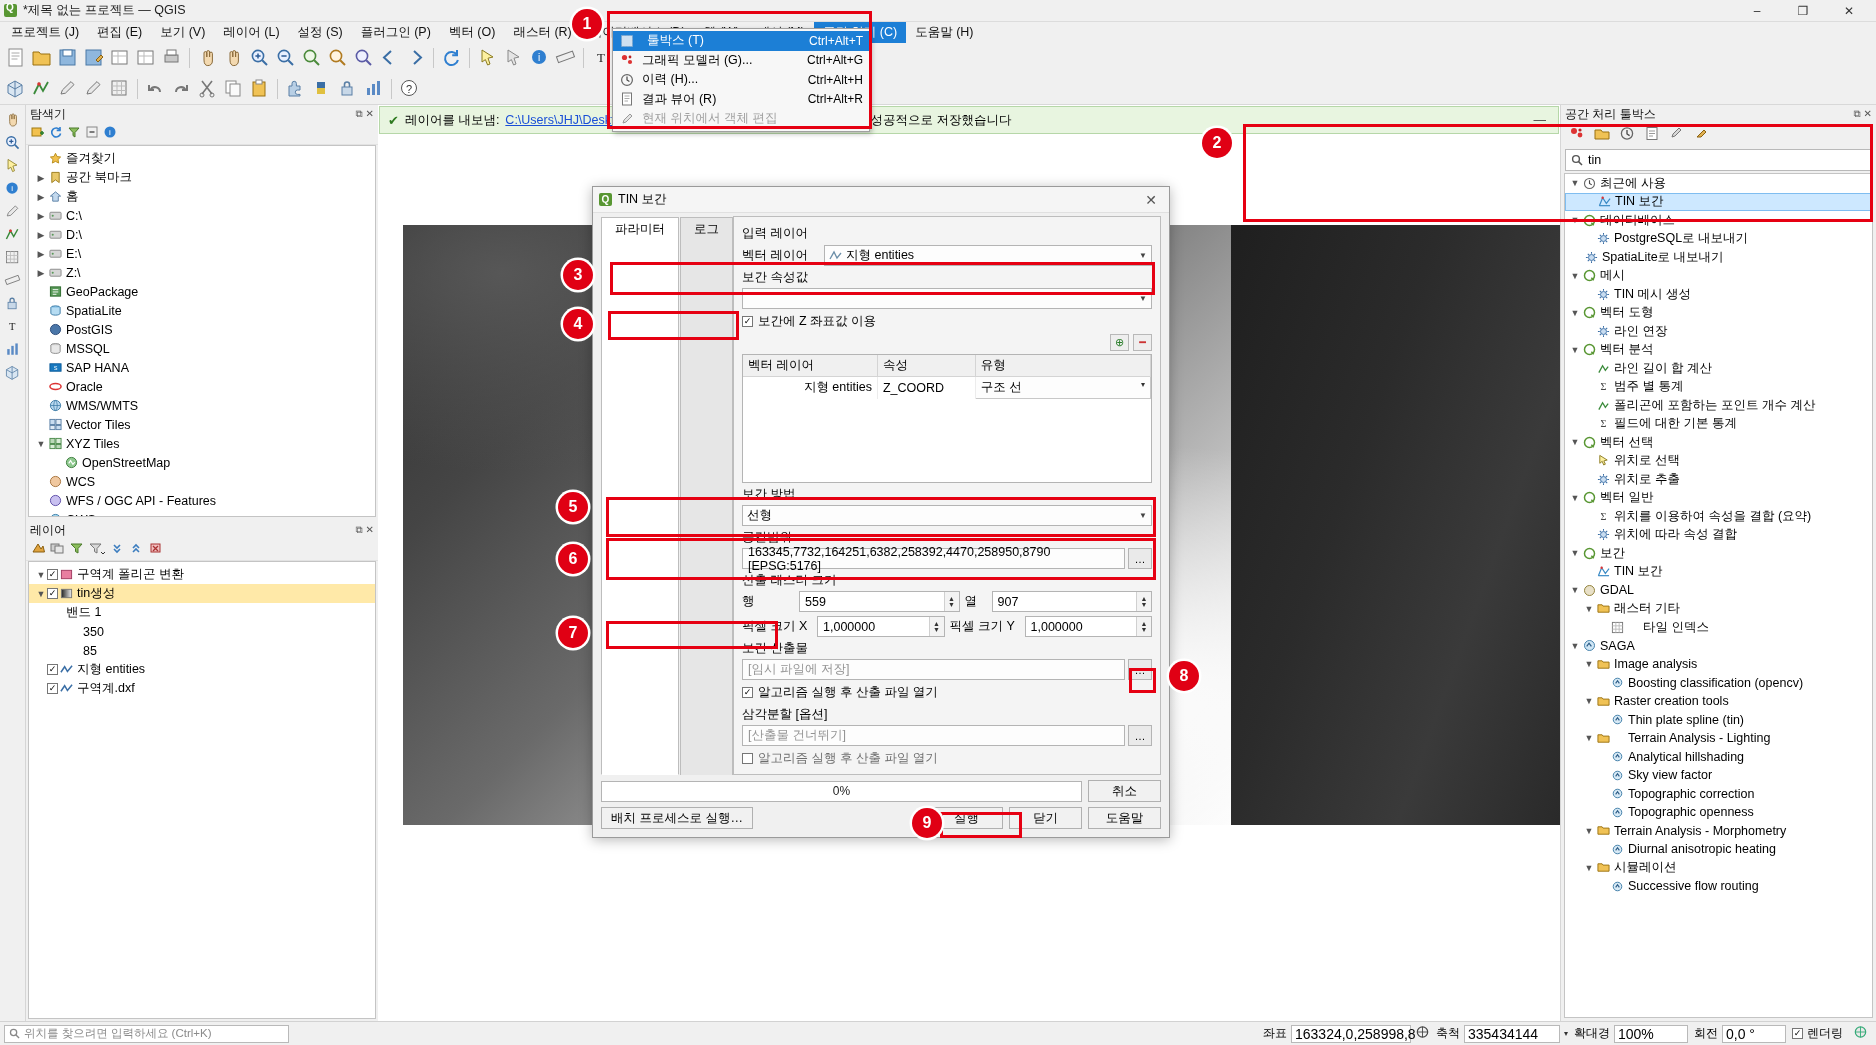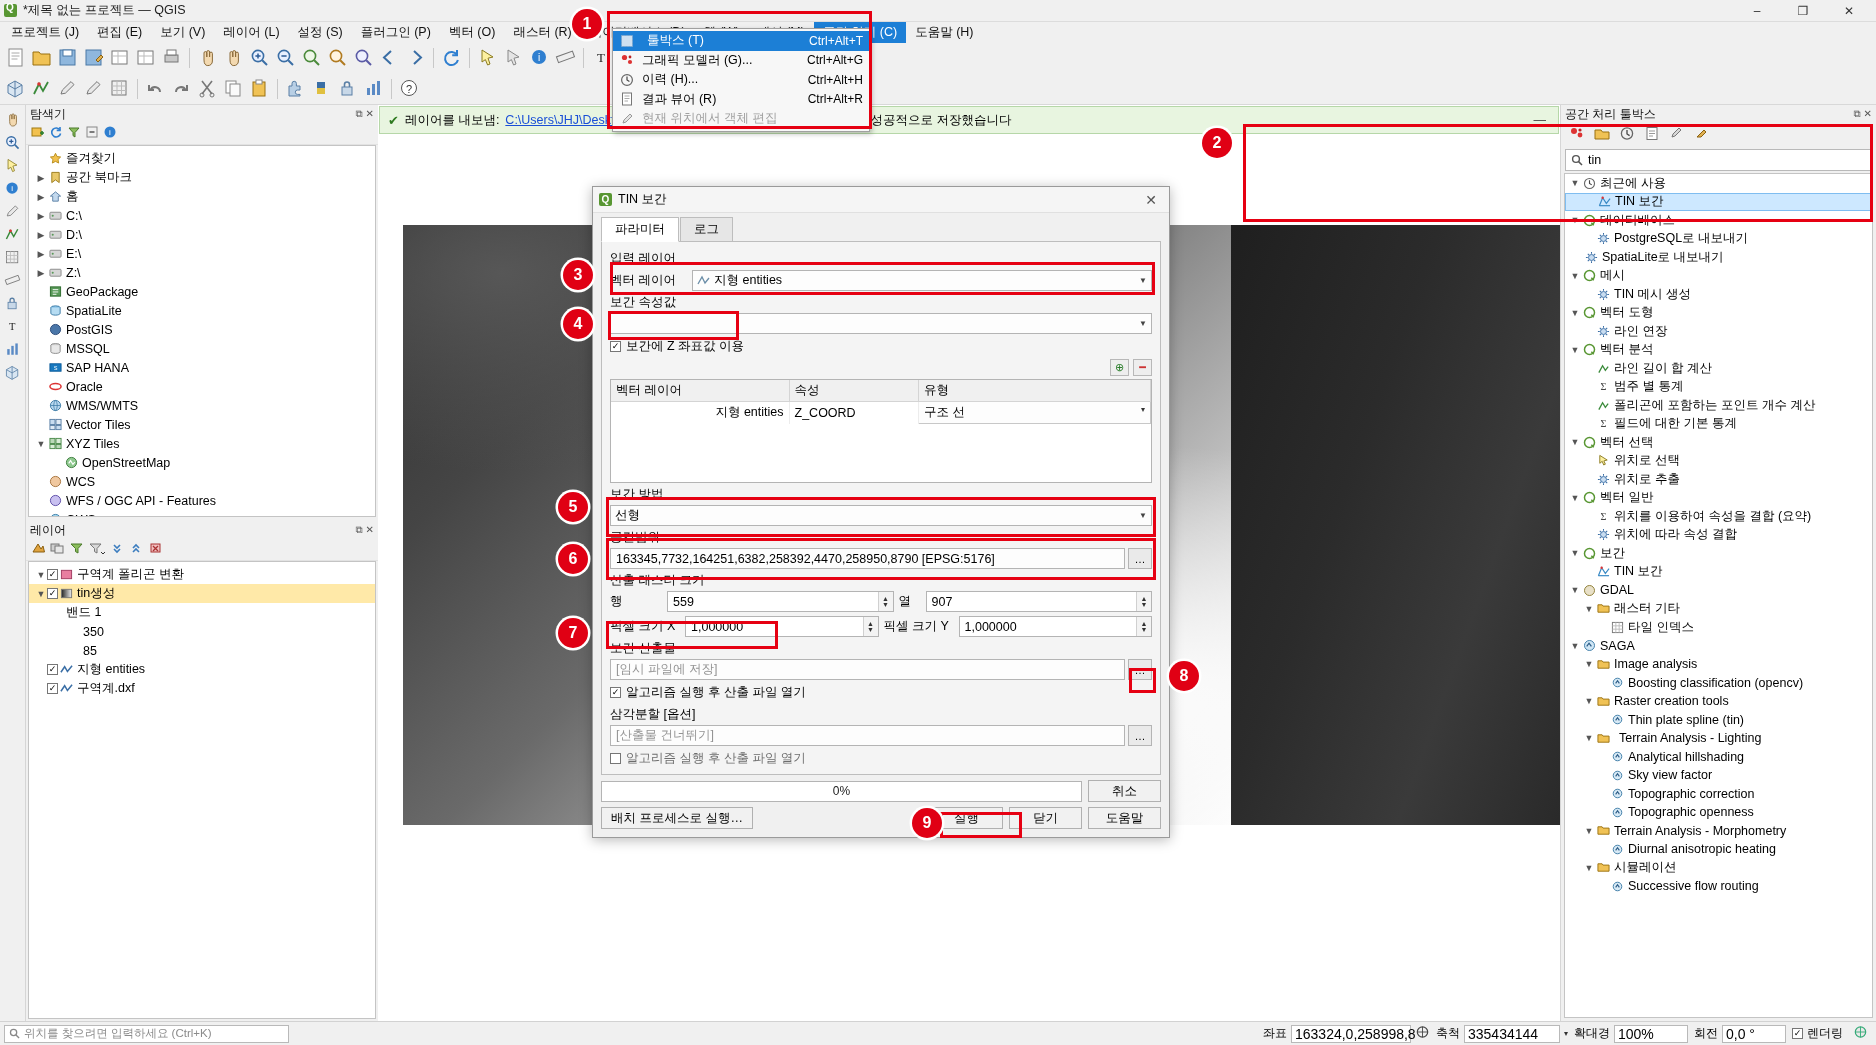--- a/index.html
+++ b/index.html
@@ -90,21 +90,21 @@
   .dd-item .sc{margin-left:auto;font-size:12px;}
   .dd-item.dis{color:#a0a0a0;}
   .dd-ic{width:16px;display:flex;align-items:center;justify-content:center;}
 
   
   .dialog{position:absolute;left:592px;top:186px;width:578px;height:652px;background:#f0f0f0;border:1px solid #9a9a9a;box-shadow:0 2px 12px rgba(0,0,0,.28);z-index:70;display:flex;flex-direction:column;}
   .dlg-title{height:26px;display:flex;align-items:center;padding:0 6px;gap:6px;background:#f5f5f5;border-bottom:1px solid #e0e0e0;}
   .dlg-title .qi{width:13px;height:13px;border-radius:2px;background:#589632;color:#fff;font-size:10px;display:flex;align-items:center;justify-content:center;font-weight:bold;}
   .dlg-title .tx{font-size:12.5px;}
   .dlg-title .x{margin-left:auto;font-size:14px;color:#555;padding:0 6px;}
-  .dlg-body{flex:1;padding:4px 8px 0 8px;display:flex;flex-direction:column;min-height:0;}
+  .dlg-body{flex:1;padding:4px 8px 0 8px;display:flex;flex-direction:row;min-height:0;}
   .tabs{display:flex;gap:1px;}
   .tab{padding:3px 13px;font-size:12.5px;background:#e6e6e6;border:1px solid #bdbdbd;border-bottom:none;}
   .tab.act{background:#fff;border-bottom:1px solid #fff;position:relative;z-index:2;}
   .tabpane{border:1px solid #bdbdbd;background:#f4f4f4;flex:1;margin-top:-1px;padding:5px 8px;overflow:hidden;display:flex;flex-direction:column;}
   .flabel{font-size:12.5px;margin:3px 0 2px;}
   .finput{height:21px;background:#fdfdfd;border:1px solid #b4b4b4;display:flex;align-items:center;padding:0 5px;font-size:12.5px;}
   .finput.ph{color:#949494;}
   .combo{height:21px;background:#fdfdfd;border:1px solid #b4b4b4;display:flex;align-items:center;padding:0 4px;font-size:12.5px;}
   .combo .car{margin-left:auto;font-size:8px;color:#444;}
   .row{display:flex;align-items:center;gap:6px;}
@@ -1103,21 +1103,21 @@
               <span style="margin-left:3px">래스터 기타</span>
             </div>
             <div class="rnode" style="padding-left: 32px;">
               <span class="arw"></span>
               <span class="ic">
                 <svg width="13" height="13" viewBox="0 0 14 14">
                   <rect x="1.5" y="1.5" width="11" height="11" fill="none" stroke="#777"></rect>
                   <path d="M1.5 5.2h11M1.5 8.8h11M5.2 1.5v11M8.8 1.5v11" stroke="#bbb"></path>
                 </svg>
               </span>
-              <span style="margin-left:3px">타일 인덱스</span>
+              <span style="margin-left:18px">타일 인덱스</span>
             </div>
             <div class="rnode" style="padding-left: 4px;">
               <span class="arw">▼</span>
               <span class="ic">
                 <svg width="13" height="13" viewBox="0 0 14 14">
                   <circle cx="7" cy="7" r="5.4" fill="#cfe6f5" stroke="#3a7aa5"></circle>
                   <path d="M4 8l2.5-3.5L9 8" fill="none" stroke="#2a5a85" stroke-width="1.3"></path>
                 </svg>
               </span>
               <span style="margin-left:3px">SAGA</span>
@@ -1160,21 +1160,21 @@
               </span>
               <span style="margin-left:3px">Thin plate spline (tin)</span>
             </div>
             <div class="rnode" style="padding-left: 18px;">
               <span class="arw">▼</span>
               <span class="ic">
                 <svg width="13" height="13" viewBox="0 0 14 14">
                   <path d="M1 3h4.5l1 1.4H13V11H1z" fill="#f0c255" stroke="#9a7110"></path>
                 </svg>
               </span>
-              <span style="margin-left:8px">Terrain Analysis - Lighting</span>
+              <span style="margin-left:17px">Terrain Analysis - Lighting</span>
             </div>
             <div class="rnode" style="padding-left: 32px;">
               <span class="arw"></span>
               <span class="ic">
                 <svg width="13" height="13" viewBox="0 0 14 14">
                   <circle cx="7" cy="7" r="4.6" fill="#d8eaf6" stroke="#3a7aa5"></circle>
                   <path d="M5 8l2-3 2 3" fill="none" stroke="#2a5a85" stroke-width="1.2"></path>
                 </svg>
               </span>
               <span style="margin-left:3px">Analytical hillshading</span>

